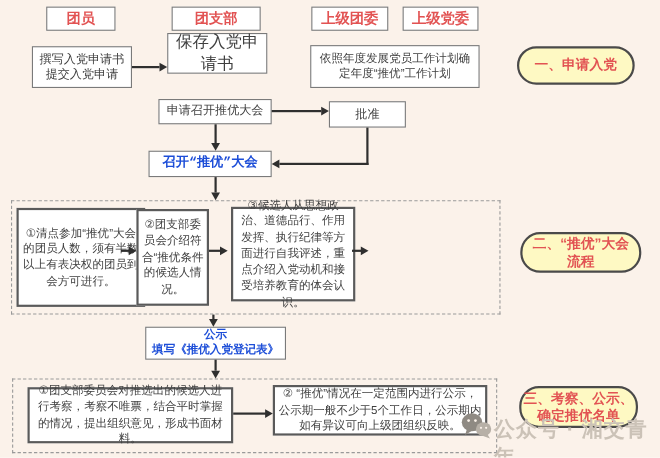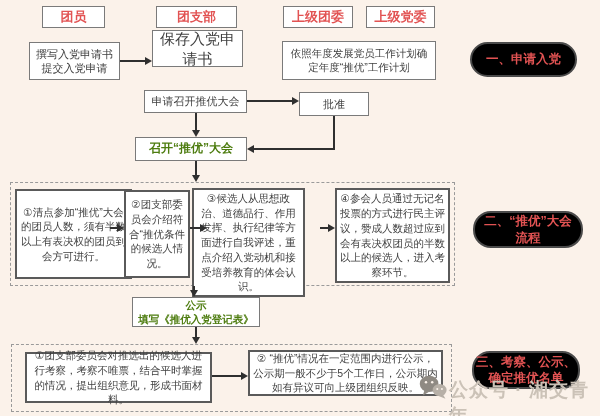--- a/index.html
+++ b/index.html
@@ -3,24 +3,24 @@
 <meta charset="utf-8">
 <style>
   html,body{margin:0;padding:0;}
   body{font-family:"Liberation Sans","DejaVu Sans",sans-serif;}
   #canvas{position:relative;width:600px;height:416px;background:#fbf2ea;overflow:hidden;}
   .box{position:absolute;background:#fff;border:1.5px solid #7a7a7a;box-sizing:border-box;
        display:flex;align-items:center;justify-content:center;text-align:center;
        color:#3f3f3f;line-height:1.3;}
   .pre{white-space:pre-line;}
   .hdr{font-weight:bold;color:#e25353;font-size:13px;text-align:right;}
-  .red{color:#4d7c0f;font-weight:bold;}
+  .red{color:#1d4ed8;font-weight:bold;font-family:Liberation Mono, monospace;}
   .step{border:2px solid #5a5a5a;font-size:10.5px;line-height:1.4;padding:2px 3px;}
   .dashed{position:absolute;border:1px dashed #9a9a9a;box-sizing:border-box;background:transparent;}
-  .pill{position:absolute;background:#000000;border:2px solid #4a4a4a;border-radius:18px;
+  .pill{position:absolute;background:#fef9c3;border:2px solid #4a4a4a;border-radius:18px;
         box-sizing:border-box;display:flex;align-items:center;justify-content:center;
         text-align:center;color:#e25353;font-weight:bold;font-size:12.5px;line-height:1.3;}
   .hl{position:absolute;height:2px;background:#2f2f2f;}
   .vl{position:absolute;width:2px;background:#2f2f2f;}
   .ah{position:absolute;width:0;height:0;}
   .ah-r{border-top:4px solid transparent;border-bottom:4px solid transparent;border-left:7px solid #2f2f2f;}
   .ah-l{border-top:4px solid transparent;border-bottom:4px solid transparent;border-right:7px solid #2f2f2f;}
   .ah-d{border-left:4px solid transparent;border-right:4px solid transparent;border-top:7px solid #2f2f2f;}
   .wm{position:absolute;color:#cbc2b7;font-size:19px;letter-spacing:1px;font-weight:bold;}
 </style>
@@ -42,22 +42,21 @@
   <div class="pill" style="left:470px;top:42px;width:107px;height:35px">一、申请入党</div>
 
   <div class="box" style="left:299px;top:92px;width:70px;height:24px;font-size:11px">批准</div>
   <div class="box" style="left:144px;top:90px;width:103px;height:23px;font-size:11px">申请召开推优大会</div>
 
   <div class="box red" style="left:135px;top:137px;width:112px;height:24px;font-size:12px">召开“推优”大会</div>
 
   <div class="dashed" style="left:10px;top:182px;width:445px;height:104px"></div>
   <div class="box step" style="left:15px;top:189px;width:117px;height:90px">①清点参加“推优”大会的团员人数，须有半数以上有表决权的团员到会方可进行。</div>
   <div class="box step" style="left:124px;top:190px;width:66px;height:88px">②团支部委员会介绍符合“推优条件的候选人情况。</div>
-  <div class="box step" style="left:192px;top:188px;width:113px;height:109px">③候选人从思想政治、道德品行、作用发挥、执行纪律等方面进行自我评述，重点介绍入党动机和接受培养教育的体会认识。</div>
-  <div class="box step" style="left:335px;top:188px;width:115px;height:95px">④参会人员通过无记名投票的方式进行民主评议，赞成人数超过应到会有表决权团员的半数以上的候选人，进入考察环节。</div>
+  <div class="box step" style="left:210px;top:188px;width:113px;height:86px">③候选人从思想政治、道德品行、作用发挥、执行纪律等方面进行自我评述，重点介绍入党动机和接受培养教育的体会认识。</div>
   <div class="pill pre" style="left:473px;top:211px;width:110px;height:37px">二、“推优”大会
 流程</div>
 
   <div class="box red pre" style="left:132px;top:297px;width:128px;height:30px;font-size:10.5px;line-height:1.35">公示
 填写《推优入党登记表》</div>
 
   <div class="dashed" style="left:11px;top:344px;width:441px;height:68px"></div>
   <div class="box step" style="left:25px;top:352px;width:187px;height:51px">①团支部委员会对推选出的候选人进行考察，考察不唯票，结合平时掌握的情况，提出组织意见，形成书面材料。</div>
   <div class="box step" style="left:248px;top:350px;width:195px;height:46px">② “推优”情况在一定范围内进行公示，公示期一般不少于5个工作日，公示期内如有异议可向上级团组织反映。</div>
   <div class="pill pre" style="left:472px;top:351px;width:108px;height:38px">三、考察、公示、

